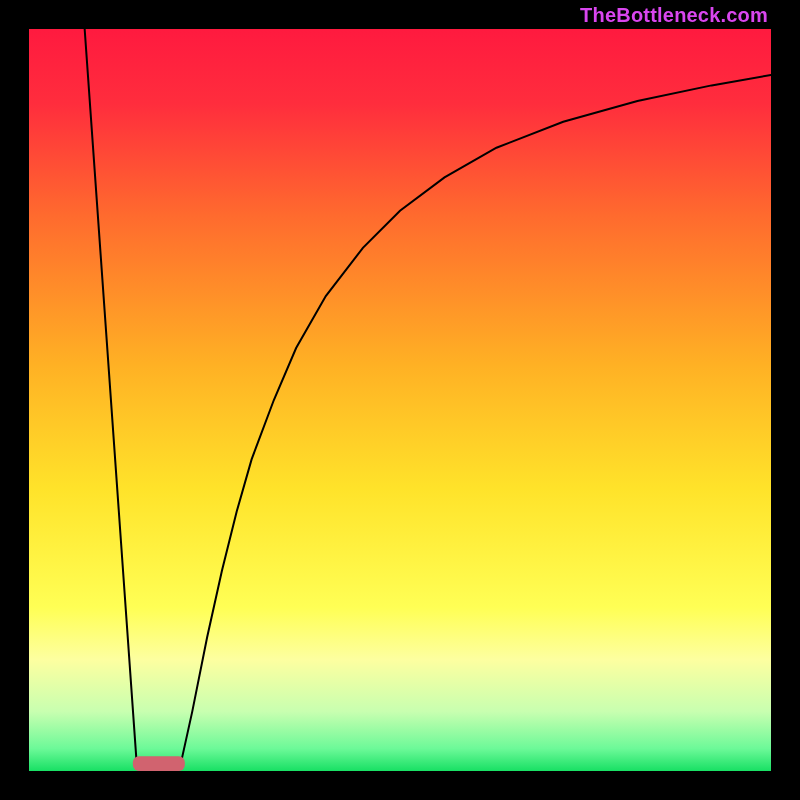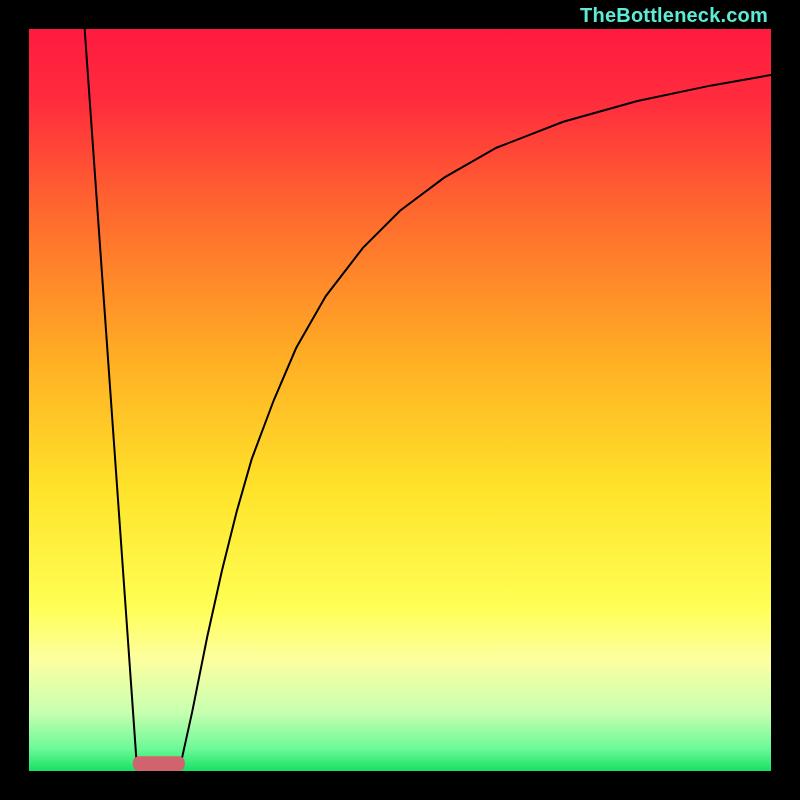--- a/index.html
+++ b/index.html
@@ -25,21 +25,21 @@
     width: 742px;
     height: 742px;
   }
   .watermark {
     position: absolute;
     top: 4px;
     right: 32px;
     font-family: Arial, Helvetica, sans-serif;
     font-size: 20px;
     font-weight: 600;
-    color: #5eead4;
+    color: #d946ef;
     letter-spacing: 0.2px;
   }
   svg {
     display: block;
   }
 </style>
 </head>
 <body>
 
 <div class="frame">

